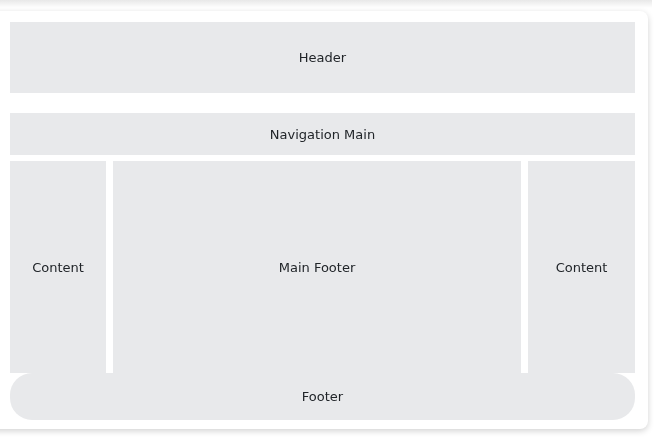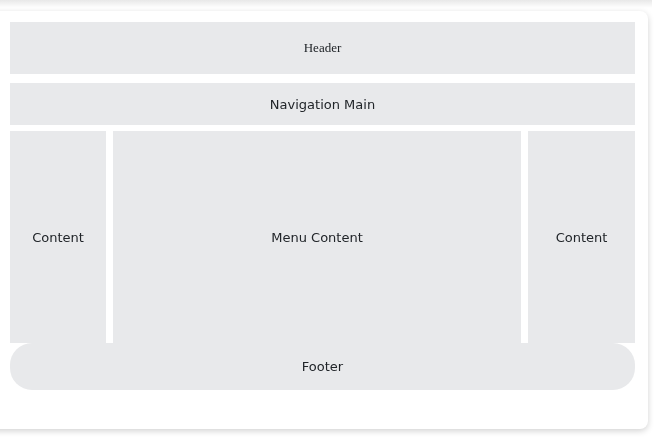--- a/index.html
+++ b/index.html
@@ -38,21 +38,21 @@
     padding: 11px 13px 14px 18px;
   }
   .block {
     background: var(--block_bg);
     display: flex;
     align-items: center;
     justify-content: center;
     font-size: 13px;
     color: var(--text);
   }
-  .header-block  { height: 52px; margin-bottom: 9px; font-family: Liberation Serif, serif; }
+  .header-block  { height: 71px; margin-bottom: 20px; }
   .nav-block     { height: 42px; margin-bottom: 6px; }
   .columns-row   { display: flex; gap: 7px; height: 212px; margin-bottom: 0; }
   .left-col      { width: 96px;  flex: none; }
   .main-col      { flex: 1; }
   .right-col     { width: 107px; flex: none; }
   .footer-block  { height: 47px; border-radius: 22px; }
 </style>
 </head>
 <body>
 
@@ -68,21 +68,21 @@
     <span>Navigation Main</span>
   </div>
 
   <div class="columns-row">
 
     <div class="block left-col">
       <span>Content</span>
     </div>
 
     <div class="block main-col">
-      <span>Menu Content</span>
+      <span>Main Footer</span>
     </div>
 
     <div class="block right-col">
       <span>Content</span>
     </div>
 
   </div>
 
   <div class="block footer-block">
     <span>Footer</span>

